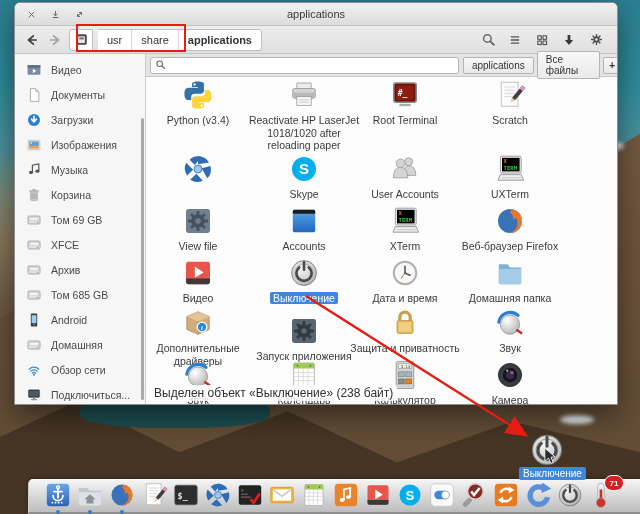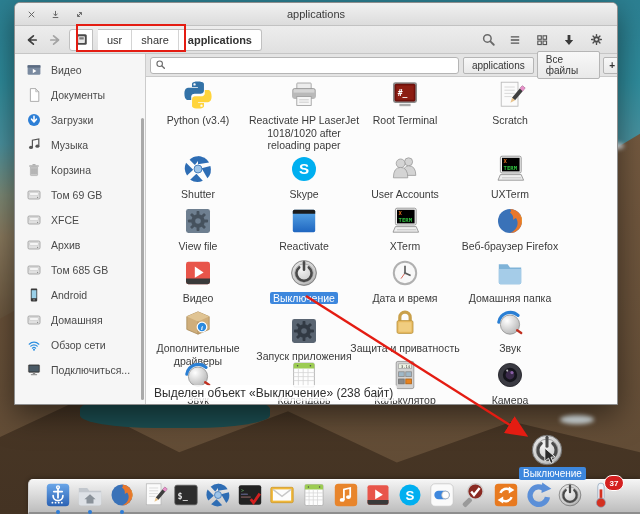--- a/index.html
+++ b/index.html
@@ -187,20 +187,31 @@
               <svg xmlns="http://www.w3.org/2000/svg" width="16" height="16" viewBox="0 0 40 40">
                 <circle cx="20" cy="20" r="15" fill="#2d7fd6"></circle>
                 <path d="M20 11v12M14 18l6 7 6-7" stroke="#fff" stroke-width="4" fill="none" stroke-linecap="round" stroke-linejoin="round"></path>
               </svg>
             </span>
             <span>Загрузки</span>
           </div>
           <div class="side-item">
             <span class="si">
               <svg xmlns="http://www.w3.org/2000/svg" width="16" height="16" viewBox="0 0 40 40">
+                <rect x="5" y="8" width="30" height="24" rx="2" fill="#e8e8e8" stroke="#9a9a9a"></rect>
+                <rect x="8" y="11" width="24" height="12" fill="#6aa0c8"></rect>
+                <rect x="8" y="23" width="24" height="6" fill="#e8a03a"></rect>
+                <circle cx="13" cy="15" r="2" fill="#fff"></circle>
+              </svg>
+            </span>
+            <span>Изображения</span>
+          </div>
+          <div class="side-item">
+            <span class="si">
+              <svg xmlns="http://www.w3.org/2000/svg" width="16" height="16" viewBox="0 0 40 40">
                 <path d="M16 26V8l16-3v18" stroke="#555" stroke-width="3" fill="none"></path>
                 <ellipse cx="12.5" cy="26" rx="5" ry="4" fill="#555"></ellipse>
                 <ellipse cx="28.5" cy="23" rx="5" ry="4" fill="#555"></ellipse>
               </svg>
             </span>
             <span>Музыка</span>
           </div>
           <div class="side-item">
             <span class="si">
               <svg xmlns="http://www.w3.org/2000/svg" width="16" height="16" viewBox="0 0 40 40">
@@ -364,21 +375,20 @@
                 <g fill="#2e6db4">
                   <path d="M20 4a16 16 0 0 1 13.8 7.9L20 14z"></path>
                   <path d="M35.5 16.2a16 16 0 0 1-3.7 15.4L24.5 19z"></path>
                   <path d="M26 34.8a16 16 0 0 1-15.8-1.5L18 26z"></path>
                   <path d="M6.3 28a16 16 0 0 1-1.2-15.8L14 21z"></path>
                   <path d="M9.5 8.3a16 16 0 0 1 14.8-3.6L16 15z"></path>
                 </g>
                 <circle cx="20" cy="20" r="5" fill="#9ec4e8" stroke="#2e6db4"></circle>
               </svg>
             </div>
-            <div class="lbl">Shutter</div>
           </div>
           <div class="cell" style="left: 101px; top: 74px;">
             <div class="ic">
               <svg xmlns="http://www.w3.org/2000/svg" width="32" height="32" viewBox="0 0 40 40">
                 <circle cx="20" cy="20" r="15" fill="#00aff0"></circle>
                 <text x="20" y="26.5" text-anchor="middle" font-size="19" font-weight="bold" fill="#fff" font-family="Liberation Sans,sans-serif">S</text>
               </svg>
             </div>
             <div class="lbl">Skype</div>
           </div>
@@ -432,21 +442,21 @@
                 <defs>
                   <linearGradient id="gwp" x1="0" y1="0" x2="0" y2="1">
                     <stop offset="0" stop-color="#5aa8e8"></stop>
                     <stop offset="1" stop-color="#1f66c0"></stop>
                   </linearGradient>
                 </defs>
                 <rect x="6" y="6" width="28" height="28" rx="2" fill="url(#gwp)"></rect>
                 <path d="M8 6h24a2 2 0 0 1 2 2v3H6V8a2 2 0 0 1 2-2z" fill="#1c1c1c"></path>
               </svg>
             </div>
-            <div class="lbl">Reactivate</div>
+            <div class="lbl">Accounts</div>
           </div>
           <div class="cell" style="left: 202px; top: 126px;">
             <div class="ic">
               <svg xmlns="http://www.w3.org/2000/svg" width="32" height="32" viewBox="0 0 40 40">
                 <rect x="8" y="4" width="26" height="21" rx="2" fill="#f0f0f0" stroke="#888"></rect>
                 <rect x="10" y="6" width="22" height="17" fill="#000"></rect>
                 <text x="12" y="13" font-size="7" fill="#e07020" font-family="DejaVu Sans Mono,monospace" font-weight="bold">X</text>
                 <text x="12" y="21" font-size="7" fill="#30c040" font-family="DejaVu Sans Mono,monospace" font-weight="bold">TERM</text>
                 <path d="M8 27h26l3 7H5z" fill="#eee" stroke="#888"></path>
                 <path d="M10 31h24" stroke="#bbb"></path>
@@ -750,21 +760,21 @@
             </defs>
             <circle cx="20" cy="20" r="15.5" fill="url(#gpw)" stroke="#6e6e6e"></circle>
             <circle cx="20" cy="20" r="11.5" fill="none" stroke="#9a9a9a"></circle>
             <path d="M14 13 A9.5 9.5 0 1 0 26 13" fill="none" stroke="#4a4a4a" stroke-width="3.2" stroke-linecap="round"></path>
             <line x1="20" y1="6.5" x2="20" y2="16" stroke="#4a4a4a" stroke-width="3.2" stroke-linecap="round"></line>
           </svg></span></div>
       <div class="dock-item" style="left: 559px;"><span><svg xmlns="http://www.w3.org/2000/svg" width="28" height="28" viewBox="0 0 40 40">
             <rect x="14" y="3" width="9" height="25" rx="4.5" fill="#eef2f8" stroke="#8aa0b8"></rect>
             <rect x="16.5" y="12" width="4" height="17" fill="#d43020"></rect>
             <circle cx="18.5" cy="31" r="6.5" fill="#d43020" stroke="#8aa0b8"></circle>
-          </svg></span><span class="badge">37</span></div>
+          </svg></span><span class="badge">71</span></div>
     </div>
   </div>
 
 <div class="drag-tip">Выключение</div>
 <div class="ghost" id="ghost-icon"><svg xmlns="http://www.w3.org/2000/svg" width="38" height="38" viewBox="0 0 40 40">
       <defs>
         <radialGradient id="gpw" cx="0.4" cy="0.35" r="0.75">
           <stop offset="0" stop-color="#f5f5f5"></stop>
           <stop offset="0.75" stop-color="#c8c8c8"></stop>
           <stop offset="1" stop-color="#8e8e8e"></stop>

